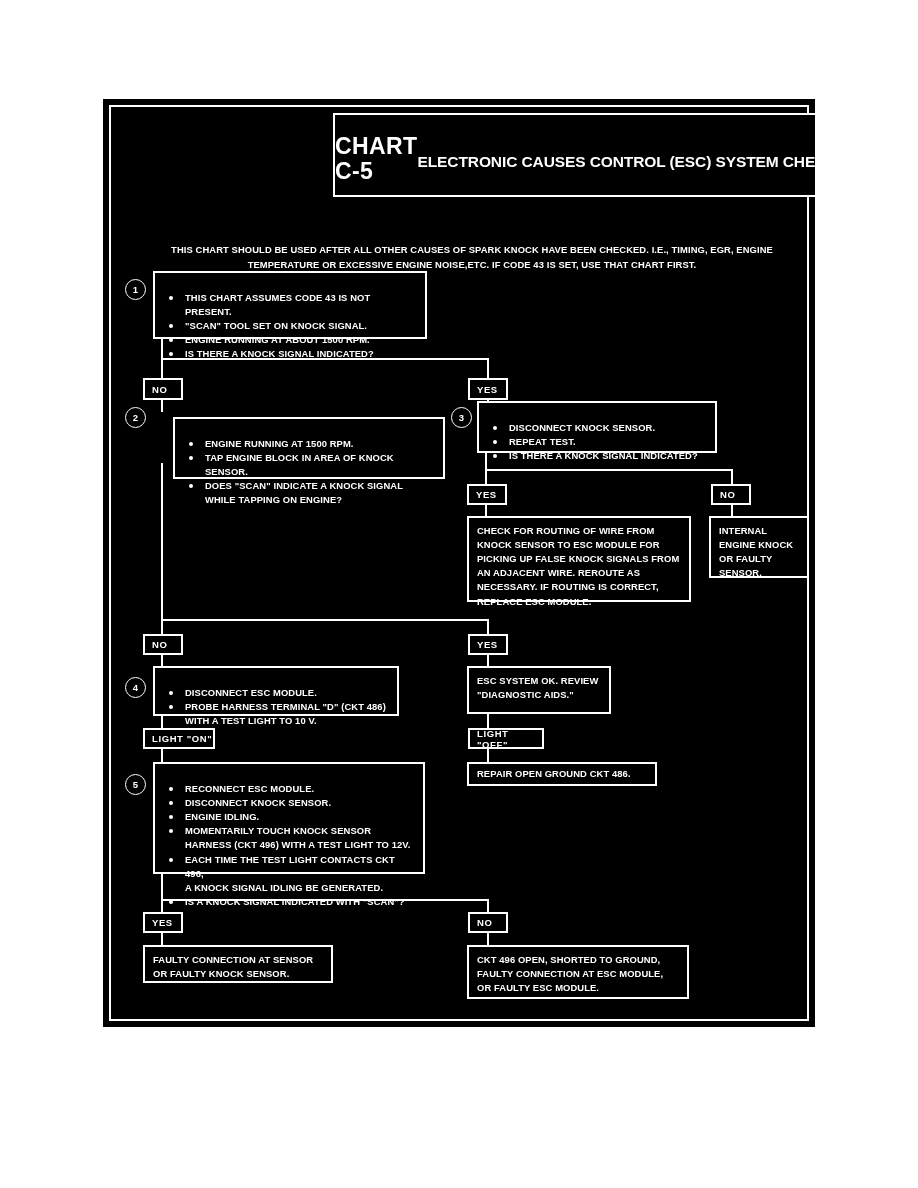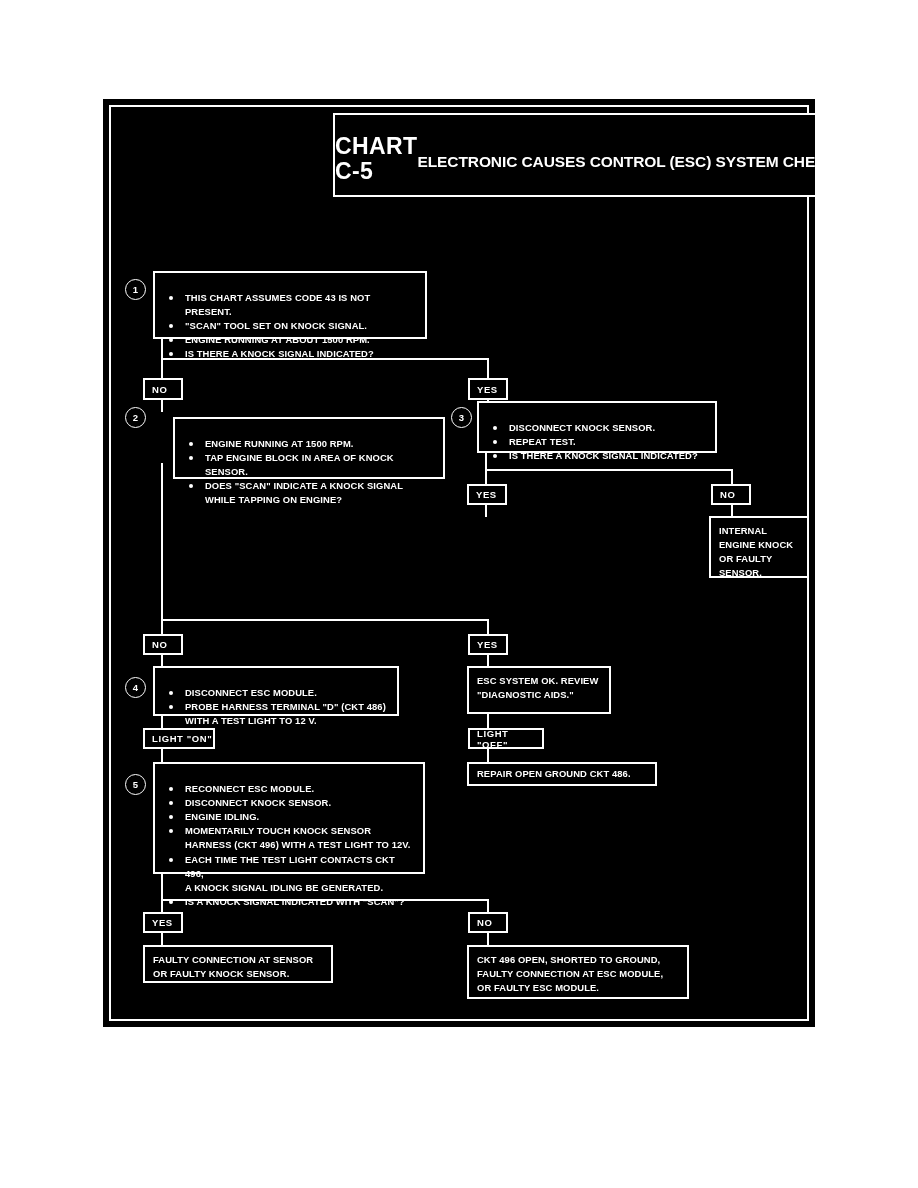--- a/index.html
+++ b/index.html
@@ -58,20 +58,21 @@
 <div class="page">
   <div class="sheet">
     <div class="sheet-inner">
 
       <div class="title-box">
         <div class="title-main">CHART C-5</div>
         <div class="title-sub">ELECTRONIC CAUSES CONTROL (ESC) SYSTEM CHECK</div>
         <div class="title-sub2">(ENGINE KNOCK, POOR PERFORMANCE, OR POOR ECONOMY)</div>
       </div>
 
+      <div class="intro">THIS CHART SHOULD BE USED AFTER ALL OTHER CAUSES OF SPARK KNOCK HAVE BEEN CHECKED.  I.E., TIMING, EGR, ENGINE TEMPERATURE OR EXCESSIVE ENGINE NOISE,ETC. IF CODE 43 IS SET, USE THAT CHART FIRST.</div>
 
       <div class="num" style="left:14px;top:172px;">1</div>
       <div class="box step" style="left:42px;top:164px;width:274px;height:68px;">
         <ul class="bl">
           <li>THIS CHART ASSUMES CODE 43 IS NOT PRESENT.</li>
           <li>"SCAN" TOOL SET ON KNOCK SIGNAL.</li>
           <li>ENGINE RUNNING AT ABOUT 1500 RPM.</li>
           <li>IS THERE A KNOCK SIGNAL INDICATED?</li>
         </ul>
       </div>
@@ -110,20 +111,23 @@
       <div class="ln lnv" style="left:374px;top:346px;height:17px;"></div>
       <div class="ln lnh" style="left:374px;top:362px;width:248px;"></div>
       <div class="ln lnv" style="left:620px;top:362px;height:17px;"></div>
       <div class="ln lnv" style="left:374px;top:362px;height:17px;"></div>
 
       <div class="tag" style="left:356px;top:377px;width:40px;height:21px;">YES</div>
       <div class="tag" style="left:600px;top:377px;width:40px;height:21px;">NO</div>
       <div class="ln lnv" style="left:374px;top:398px;height:12px;"></div>
       <div class="ln lnv" style="left:620px;top:398px;height:12px;"></div>
 
+      <div class="box plain" style="left:356px;top:409px;width:224px;height:86px;">
+        <div class="txt" style="position:static;">CHECK FOR ROUTING OF WIRE FROM KNOCK SENSOR TO ESC MODULE FOR PICKING UP FALSE KNOCK SIGNALS FROM AN ADJACENT WIRE.  REROUTE AS NECESSARY.  IF ROUTING IS CORRECT, REPLACE ESC MODULE.</div>
+      </div>
 
       <div class="box plain" style="left:598px;top:409px;width:100px;height:62px;">
         <div class="txt" style="position:static;">INTERNAL ENGINE KNOCK OR FAULTY SENSOR.</div>
       </div>
 
       <div class="ln lnv" style="left:50px;top:356px;height:157px;"></div>
       <div class="ln lnh" style="left:50px;top:512px;width:328px;"></div>
       <div class="ln lnv" style="left:376px;top:512px;height:16px;"></div>
       <div class="ln lnv" style="left:50px;top:512px;height:16px;"></div>
 
@@ -131,21 +135,21 @@
       <div class="tag" style="left:357px;top:527px;width:40px;height:21px;">YES</div>
       <div class="ln lnv" style="left:50px;top:548px;height:12px;"></div>
       <div class="ln lnv" style="left:376px;top:548px;height:12px;"></div>
 
       <div class="num" style="left:14px;top:570px;">4</div>
       <div class="box step" style="left:42px;top:559px;width:246px;height:50px;">
         <ul class="bl">
           <li>DISCONNECT ESC MODULE.</li>
           <li>
             <span>PROBE HARNESS TERMINAL "D" (CKT 486)</span>
-            <span class="cont">WITH A TEST LIGHT TO 12 V.</span>
+            <span class="cont">WITH A TEST LIGHT TO 10 V.</span>
           </li>
         </ul>
       </div>
 
       <div class="box plain" style="left:356px;top:559px;width:144px;height:48px;">
         <div class="txt" style="position:static;">ESC SYSTEM OK. REVIEW "DIAGNOSTIC AIDS."</div>
       </div>
 
       <div class="ln lnv" style="left:50px;top:609px;height:13px;"></div>
       <div class="tag" style="left:32px;top:621px;width:72px;height:21px;">LIGHT "ON"</div>

